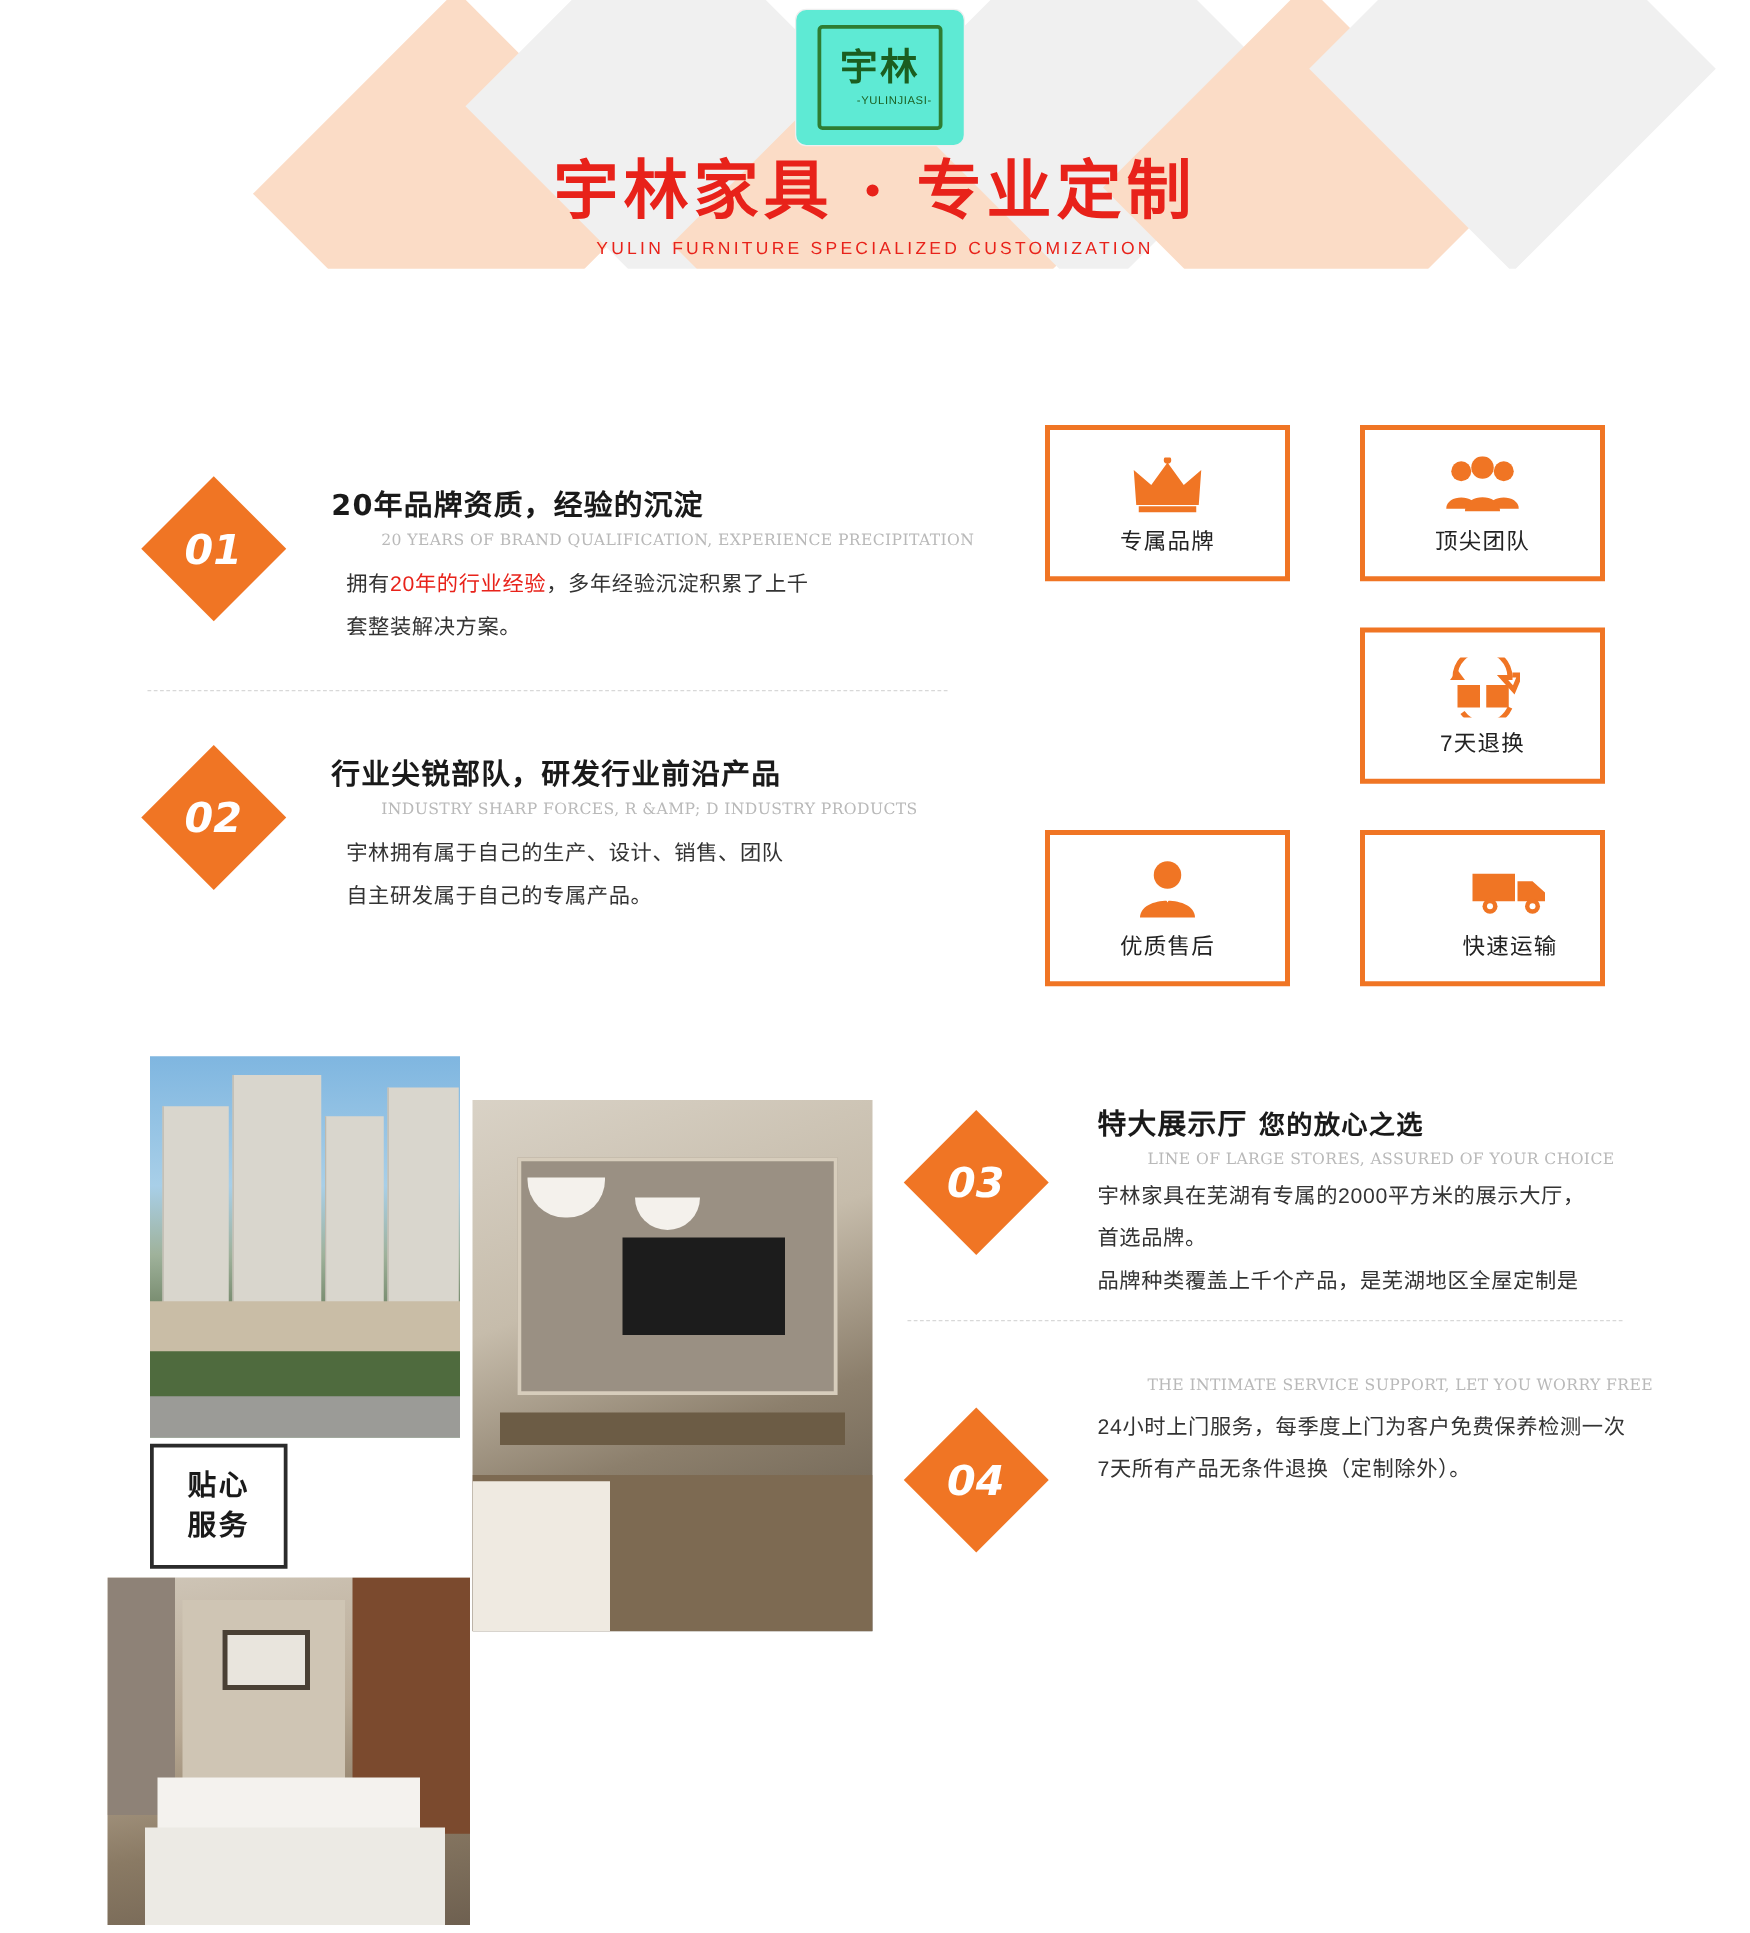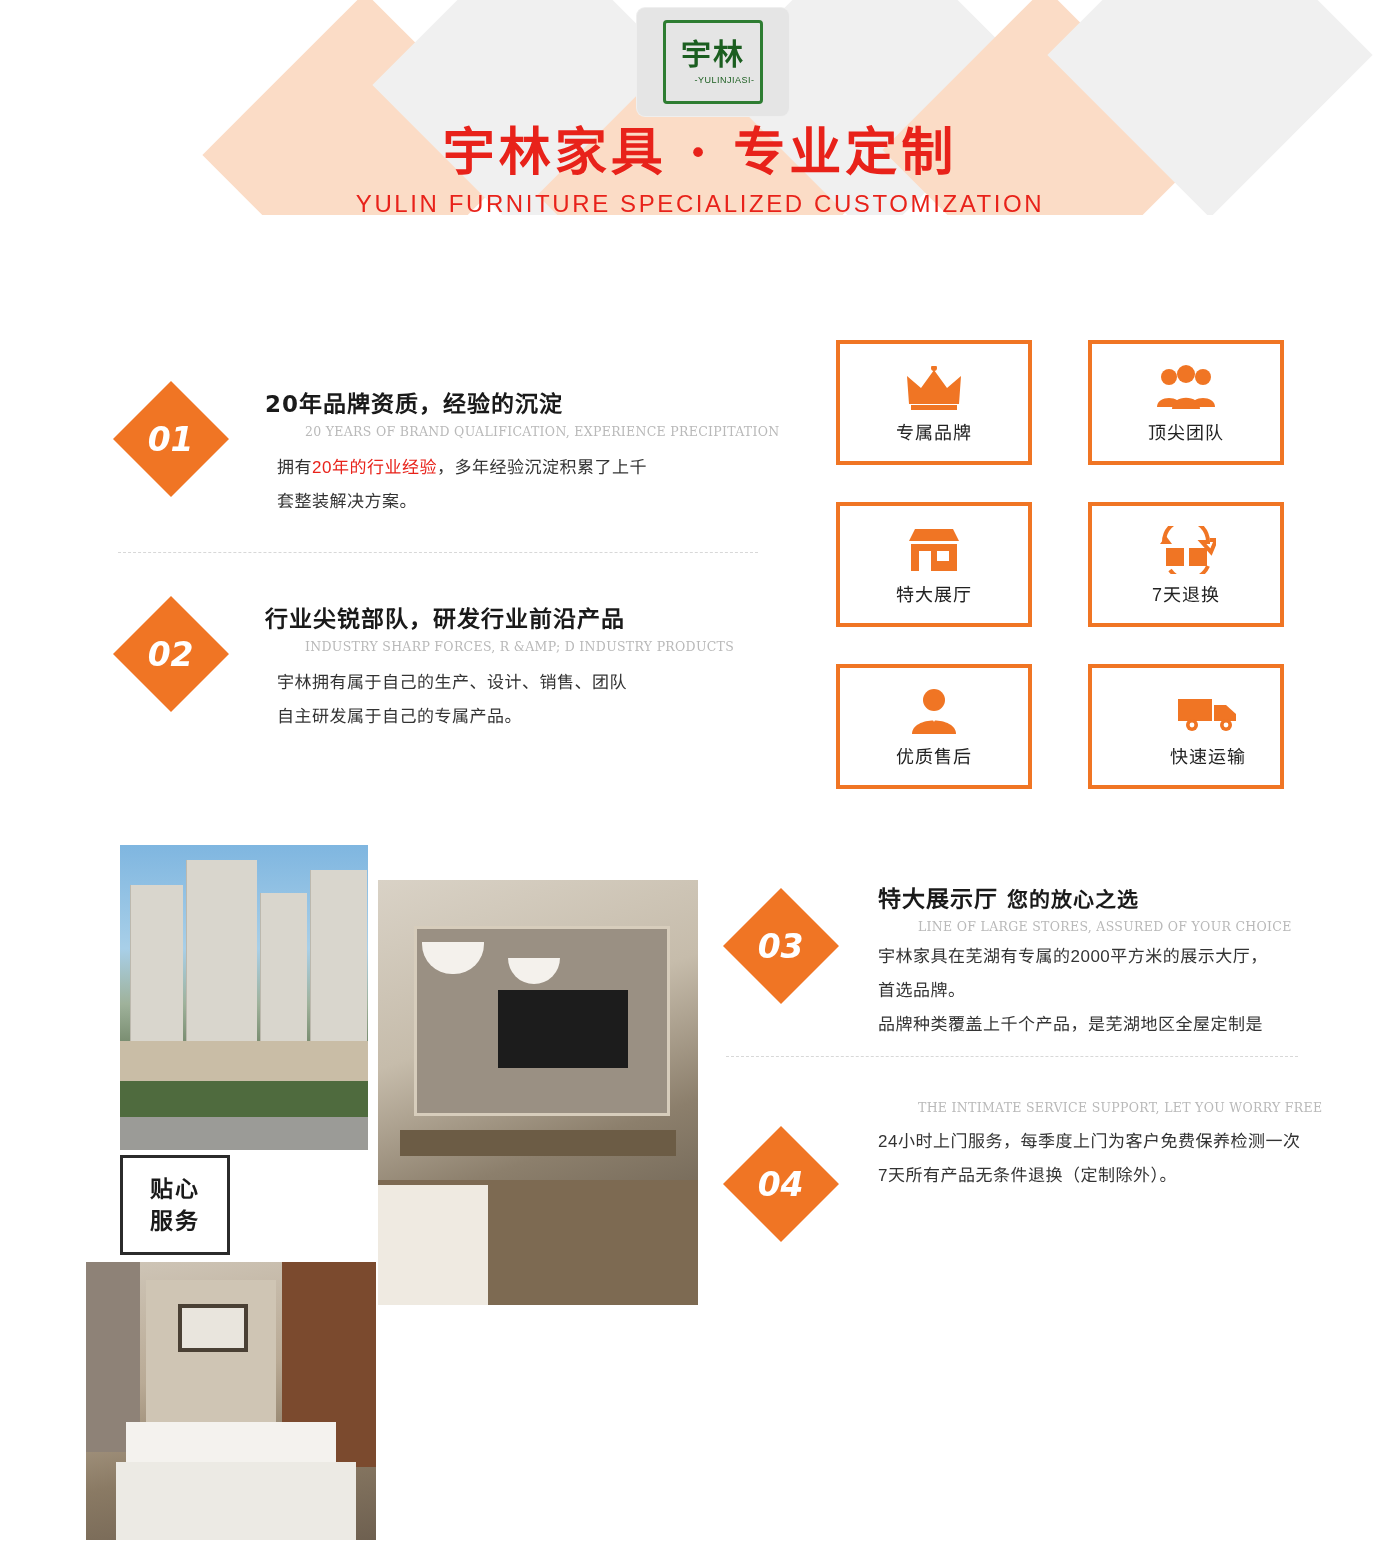--- a/index.html
+++ b/index.html
@@ -38,22 +38,22 @@
   }
   .diamond-grey {
     position: absolute;
     width: 230px; height: 230px;
     background: #f0f0f0;
     transform: rotate(45deg);
   }
   .logo-box {
     position: absolute;
     left: 637px; top: 8px;
-    width: 152px; height: 108px;
-    background: #e5e5e5;
+    width: 134px; height: 108px;
+    background: #5eead4;
     border-radius: 8px;
     box-shadow: 0 0 0 1px #efefef;
     display: flex;
     align-items: center;
     justify-content: center;
     flex-direction: column;
     z-index: 6;
   }
   .logo-inner {
     width: 100px; height: 84px;
@@ -91,21 +91,21 @@
     font-size: 52px;
     letter-spacing: 4px;
     color: #e8221a;
     z-index: 5;
   }
   .sub-title {
     position: absolute;
     left: 0; top: 190px;
     width: 1400px;
     text-align: center;
-    font-size: 24px;
+    font-size: 14px;
     letter-spacing: 2.6px;
     color: #e8221a;
     z-index: 5;
     font-family: "Liberation Sans", sans-serif;
   }
 
   
   .feature {
     position: absolute;
   }
@@ -312,31 +312,20 @@
         <path d="M2 42 C2 30 26 30 26 42 Z" fill="#f07524"></path>
         <circle cx="48" cy="12" r="8" fill="#f07524"></circle>
         <path d="M36 42 C36 30 60 30 60 42 Z" fill="#f07524"></path>
         <circle cx="31" cy="9" r="9" fill="#f07524"></circle>
         <path d="M17 44 C17 29 45 29 45 44 Z" fill="#f07524"></path>
       </svg>
     </div>
     <div class="cap">顶尖团队</div>
   </div>
 
-  <div class="icon-cell" style="left:0; top:162px;">
-    <div class="glyph">
-      <svg width="58" height="46" viewBox="0 0 58 46" aria-hidden="true">
-        <path d="M4 14 L10 2 L48 2 L54 14 Z" fill="#f07524"></path>
-        <rect x="6" y="17" width="46" height="27" fill="#f07524"></rect>
-        <rect x="14" y="24" width="12" height="20" fill="#ffffff"></rect>
-        <rect x="32" y="24" width="12" height="10" fill="#ffffff"></rect>
-      </svg>
-    </div>
-    <div class="cap">特大展厅</div>
-  </div>
 
   <div class="icon-cell" style="left:252px; top:162px;">
     <div class="glyph">
       <svg width="60" height="48" viewBox="0 0 60 48" aria-hidden="true">
         <path d="M8 16 A22 22 0 0 1 52 16 L46 16 L55 26 L60 14 L54 14" fill="none" stroke="#f07524" stroke-width="4"></path>
         <path d="M10 10 L4 18 L16 18 Z" fill="#f07524"></path>
         <rect x="10" y="22" width="18" height="18" fill="#f07524"></rect>
         <rect x="33" y="22" width="18" height="18" fill="#f07524"></rect>
         <path d="M52 40 A22 22 0 0 1 14 44" fill="none" stroke="#f07524" stroke-width="4"></path>
       </svg>

